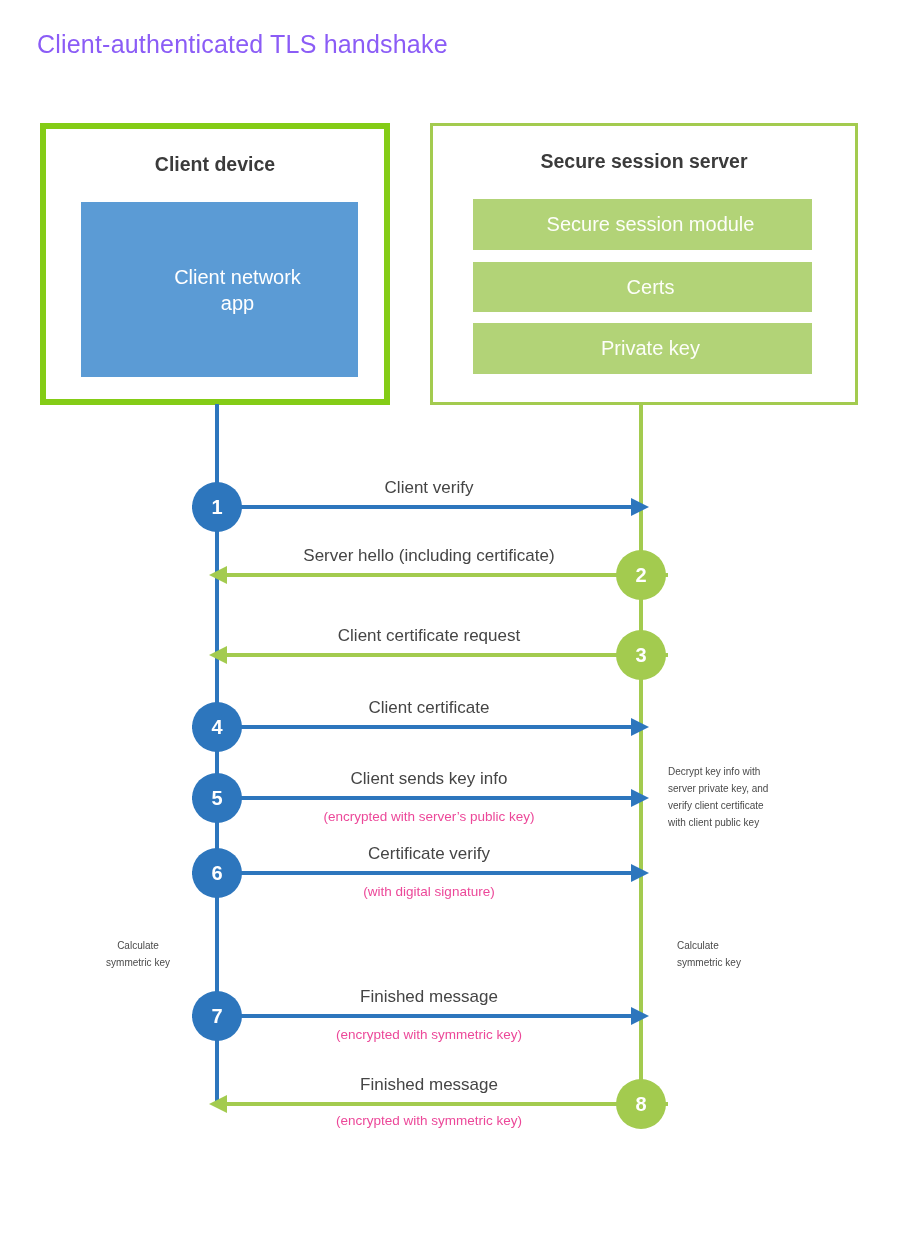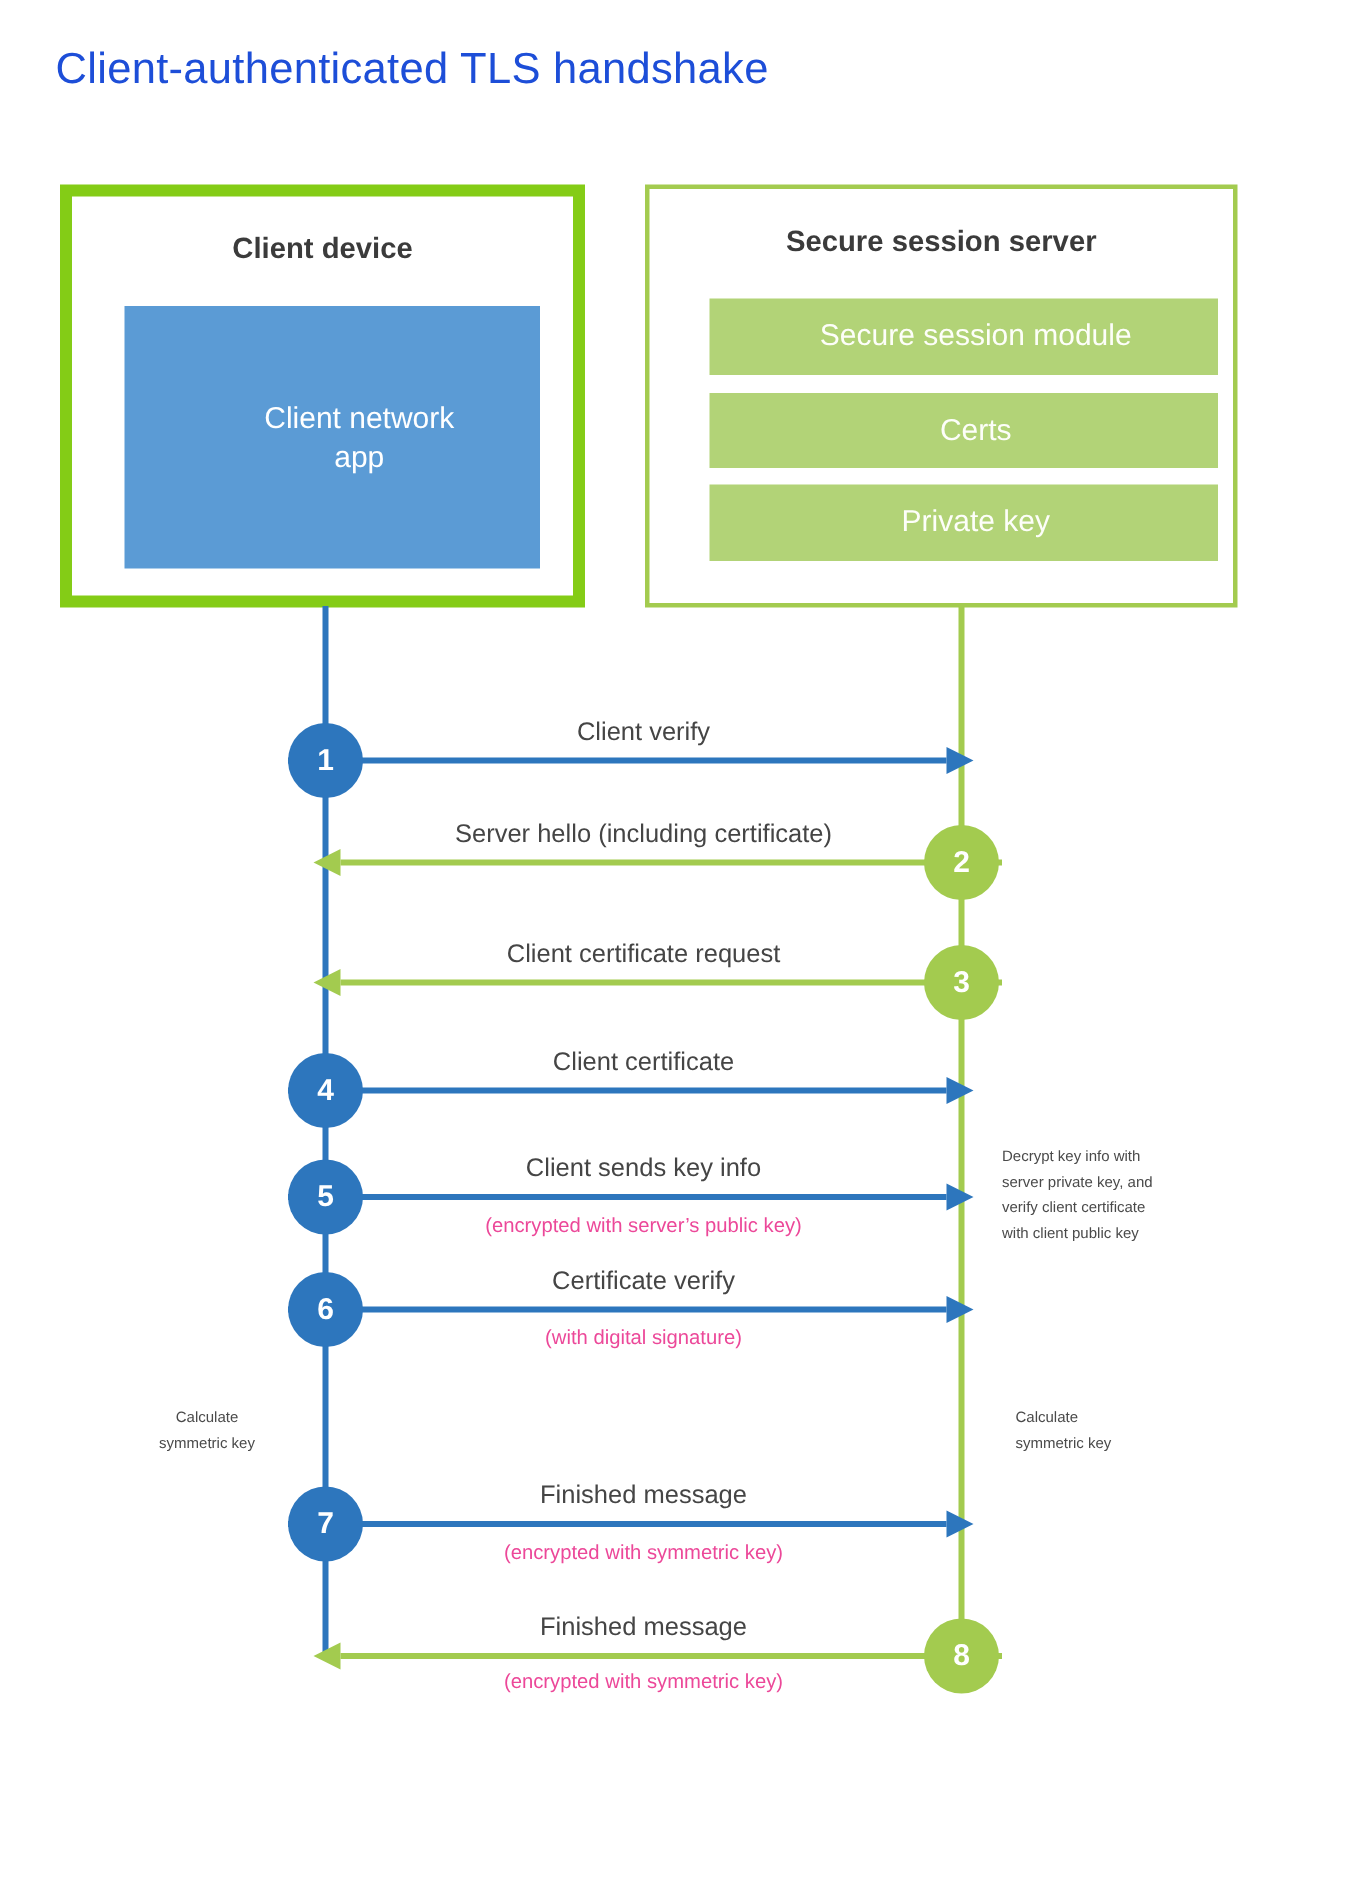--- a/index.html
+++ b/index.html
@@ -2,27 +2,27 @@
 <html><head>
 <meta charset="utf-8">
 <style>
   * { box-sizing: border-box; margin: 0; padding: 0; }
   html, body { background: #ffffff; }
   body { font-family: "Liberation Sans", "DejaVu Sans", sans-serif; }
   .stage { position: relative; width: 900px; height: 1256px; background: #ffffff; overflow: hidden; }
 
   .page-title {
     position: absolute; left: 37px; top: 30px;
-    font-size: 29px; font-weight: 400; color: #1d4ed8; letter-spacing: 0.2px;
+    font-size: 25px; font-weight: 400; color: #8b5cf6; letter-spacing: 0.2px;
   }
 
   
   .actor-box { position: absolute; top: 123px; height: 282px; background: #fff; }
-  .actor-box.client { left: 40px; width: 350px; border: 8px solid #84cc16; }
-  .actor-box.server { left: 430px; width: 395px; border: 3px solid #a3cb4f; }
+  .actor-box.client { left: 40px; width: 350px; border: 6px solid #84cc16; }
+  .actor-box.server { left: 430px; width: 428px; border: 3px solid #a3cb4f; }
   .actor-title {
     position: absolute; left: 0; right: 0; top: 24px; text-align: center;
     font-size: 19.5px; font-weight: 700; color: #3b3b3b;
   }
   .client-app {
     position: absolute; left: 35px; top: 73px; width: 277px; height: 175px;
     background: #5b9bd5; color: #ffffff; font-size: 20px;
     display: flex; align-items: center; justify-content: center; text-align: center;
     white-space: pre-line; line-height: 1.3; padding-left: 36px;
   }

